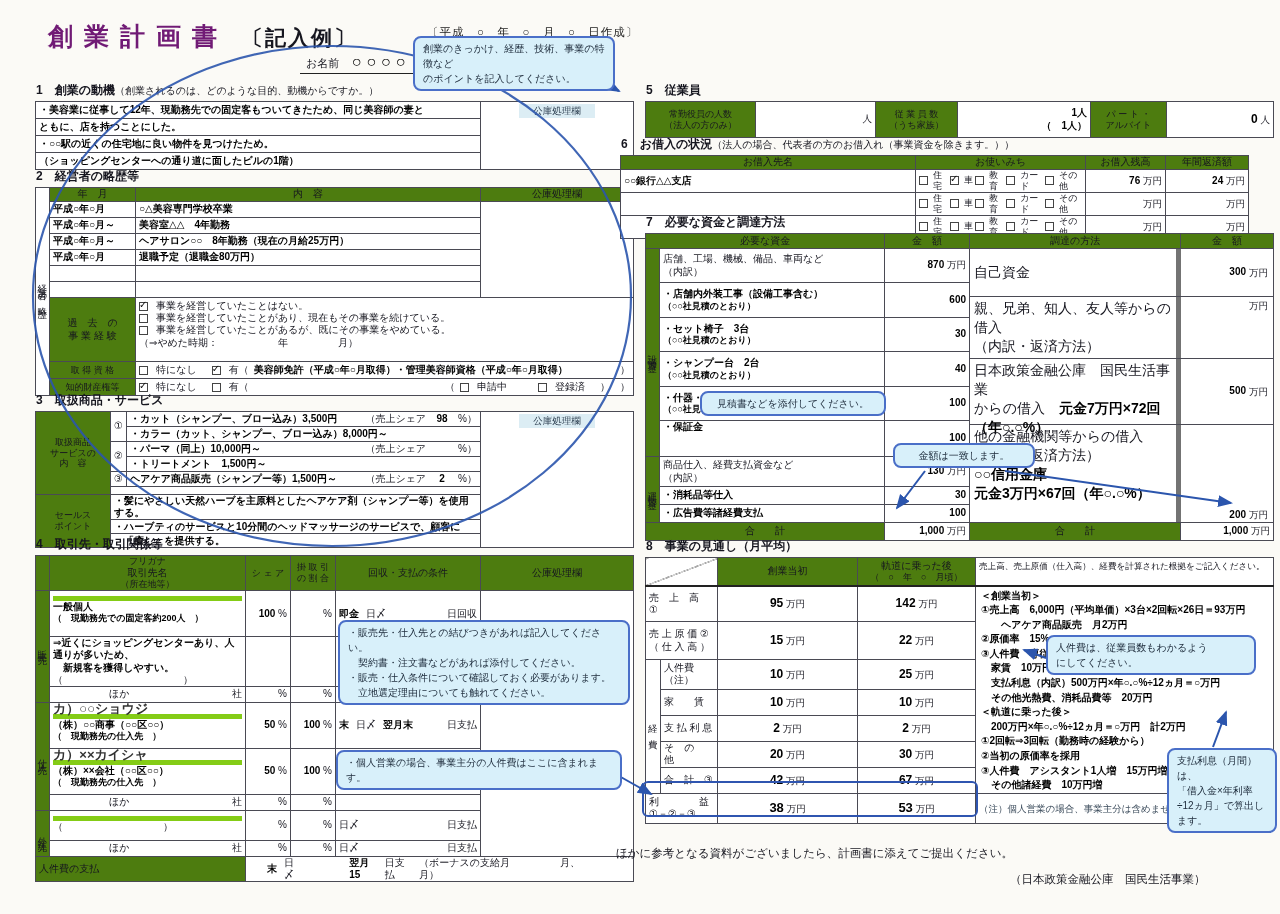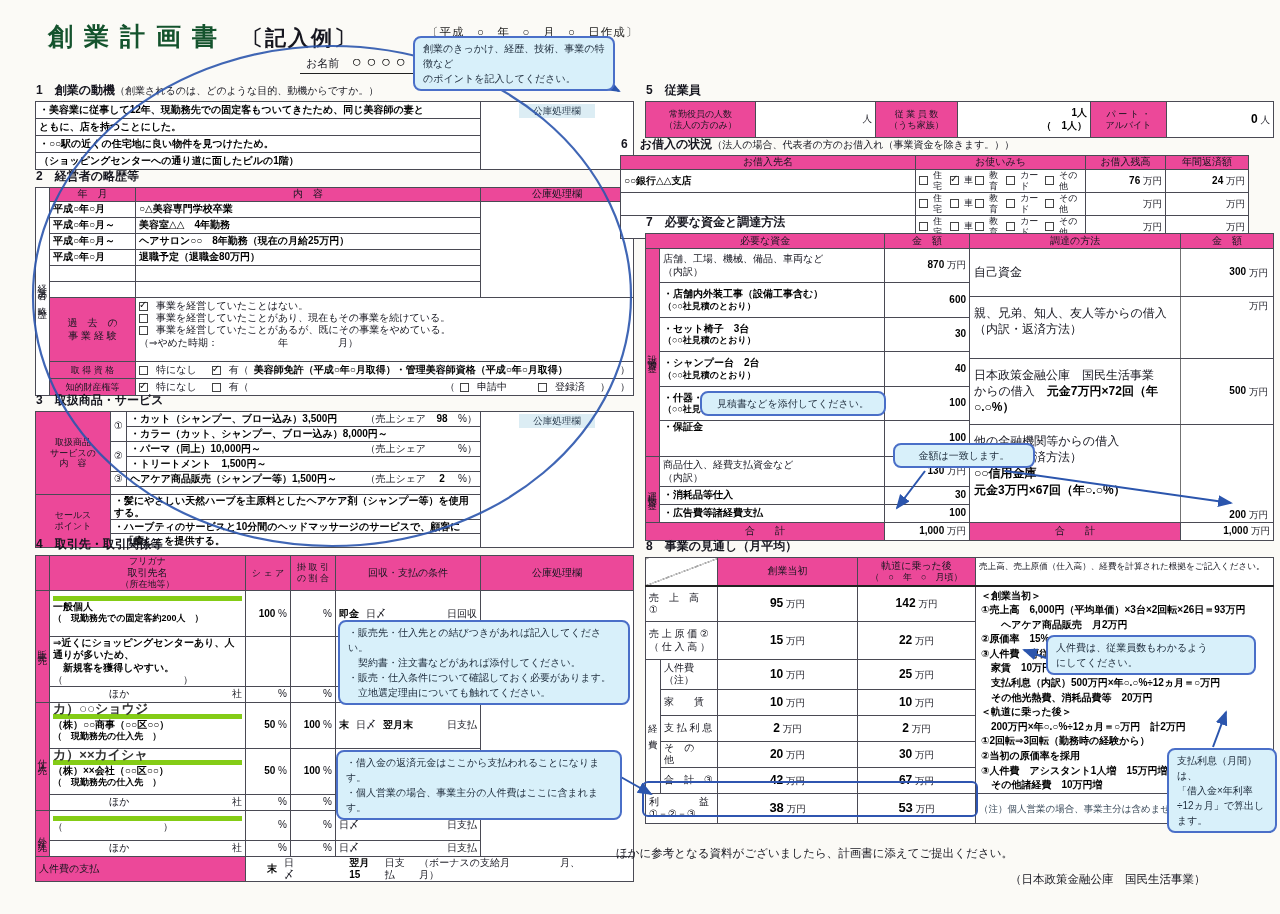--- a/index.html
+++ b/index.html
@@ -2,21 +2,21 @@
 <html><head>
 <meta charset="utf-8">
 <style>
 *{box-sizing:border-box;margin:0;padding:0}
 html,body{background:#e8e8e8}
 body{font-family:"Liberation Sans","DejaVu Sans",sans-serif}
 .page{position:relative;width:1280px;height:914px;background:#fbfaf6;color:#16161f;overflow:hidden;margin:0 auto}
 .abs{position:absolute}
 table{border-collapse:collapse;table-layout:fixed;width:100%;background:#fff}
 td{border:1px solid #4a4a54;font-size:10px;padding:0 3px;vertical-align:middle;line-height:1.22;overflow:hidden;color:#16161f}
-.hd{background:#ec4899;text-align:center}
+.hd{background:#4d7c0f;text-align:center}
 .b{font-weight:bold;color:#000}
 .sec-h{font-size:12px;font-weight:bold;margin:0 0 2px 1px;white-space:nowrap}
 .sec-h .nt{font-weight:normal;font-size:10px}
 .chip{display:inline-block;background:#dcedf4;color:#2c3e50;font-size:9.5px;padding:1px 14px;margin-top:2px}
 .vt{writing-mode:vertical-rl;text-orientation:upright;margin:0 auto;letter-spacing:3px;font-size:9.5px;line-height:1}
 .cb{display:inline-block;width:9px;height:9px;border:1px solid #444;background:#fff;vertical-align:-1px;margin-right:3px;position:relative;flex:none}
 .cb.ck::after{content:"✓";position:absolute;left:-1px;top:-4px;font-size:10px;font-weight:bold;color:#111}
 .callout{position:absolute;background:#d8f0fa;border:2px solid #4a6fc8;border-radius:8px;padding:3px 8px;font-size:10px;line-height:1.5;color:#1c2a3a;z-index:6}
 .num{text-align:right}
 .ctr{text-align:center}
@@ -24,26 +24,26 @@
 .small{font-size:9px}
 .top{vertical-align:top}
 .p0{padding:0}
 .cond{display:flex;align-items:center;gap:7px}
 .mla{margin-left:auto}
 .flexr{display:flex;align-items:center;gap:5px}
 .furi{font-size:13px;color:#333;border-bottom:5px solid #84cc16;min-height:10px;line-height:11px}
 .sub{font-size:9px}
 .stack-row{display:flex;border-bottom:1px solid #4a4a54}
 .stack-row:last-child{border-bottom:none}
-.how{flex:1;padding:8px 4px;border-right:1px solid #737373;font-size:12px;line-height:1.35}
+.how{flex:1;padding:2px 4px;border-right:5px solid #737373;font-size:14px;line-height:1.35}
 .amt{width:92px;padding:1px 5px;display:flex;align-items:center;justify-content:flex-end;gap:3px}
 .diag{background:linear-gradient(to bottom right,transparent 49.4%,#555 49.4%,#555 50.6%,transparent 50.6%)}
 .hdr td{border-bottom:2px solid #222}
 .note-line{font-size:10px;font-weight:bold;color:#000;line-height:1.46;white-space:nowrap}
-.title{font-size:25px;font-weight:bold;letter-spacing:11px;color:#14532d;display:inline-block}
+.title{font-size:25px;font-weight:bold;letter-spacing:11px;color:#701a75;display:inline-block}
 .title-sfx{font-size:21px;font-weight:bold;letter-spacing:2px;margin-left:14px}
 .uline-name{border-bottom:1.5px solid #222;padding:0 28px 2px 6px}
 </style>
 </head>
 <body>
 
 <div class="page">
 
   <svg class="abs" width="1280" height="914" style="left:0;top:0;z-index:5;pointer-events:none">
     <defs>
@@ -440,21 +440,20 @@
       </table>
   </div>
 
   <div class="callout" style="left:338px;top:620px;width:292px">
     <div>・販売先・仕入先との結びつきがあれば記入してください。</div>
     <div>　契約書・注文書などがあれば添付してください。</div>
     <div>・販売・仕入条件について確認しておく必要があります。</div>
     <div>　立地選定理由についても触れてください。</div>
   </div>
   <div class="callout" style="left:336px;top:750px;width:286px">
-    <div>・借入金の返済元金はここから支払われることになります。</div>
     <div>・個人営業の場合、事業主分の人件費はここに含まれます。</div>
   </div>
 
   <div class="abs" style="left:645px;top:82px;width:628px">
     <div class="sec-h"><span>5</span>　<span>従業員</span></div>
     <table>
       <colgroup>
           <col style="width:110px">
           <col style="width:120px">
           <col style="width:82px">

